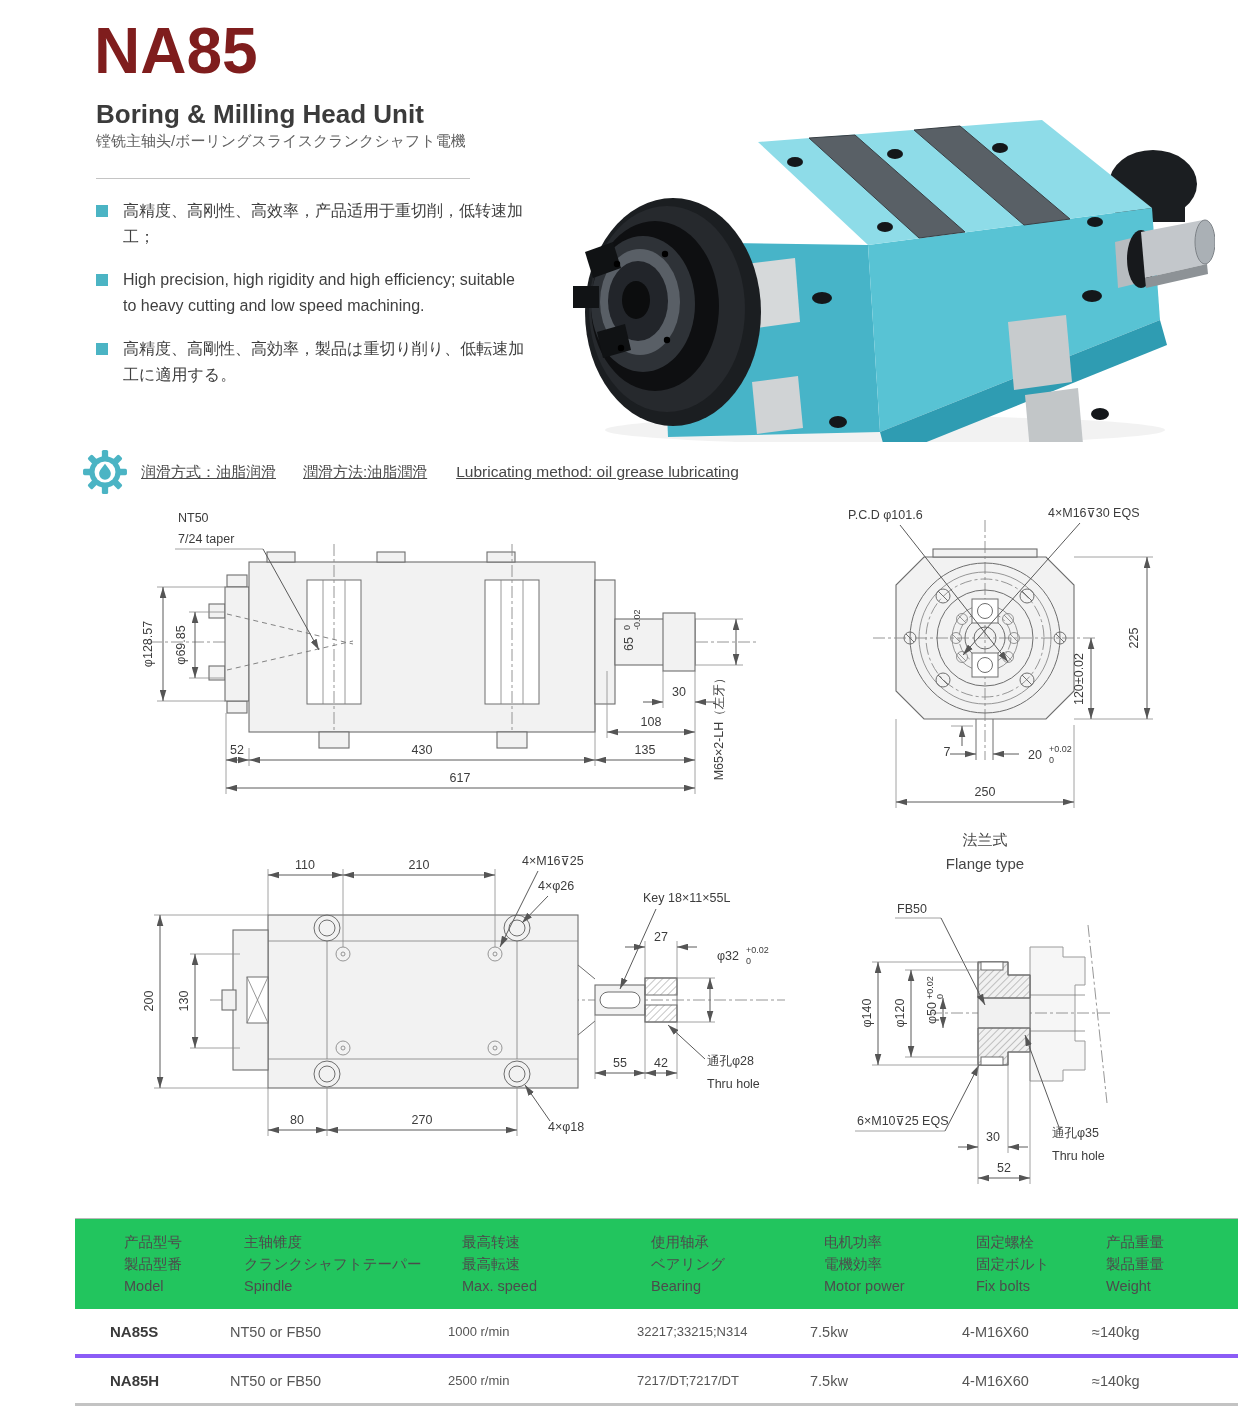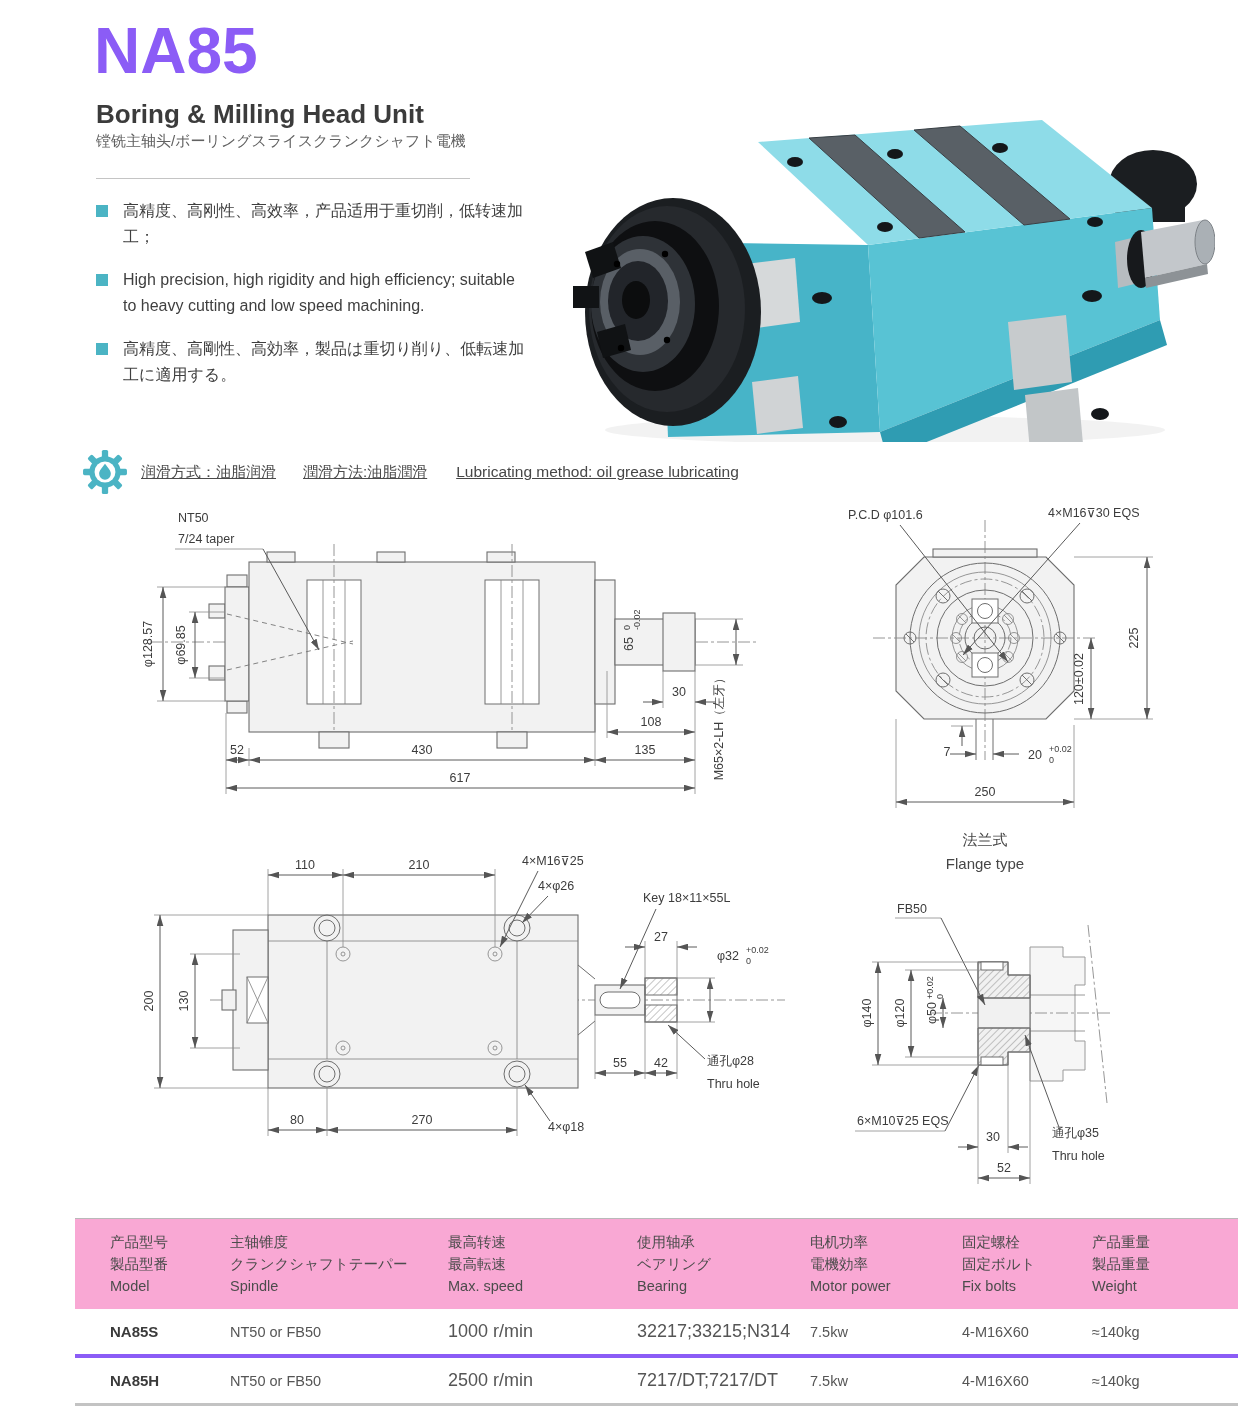--- a/index.html
+++ b/index.html
@@ -1,19 +1,19 @@
 <!DOCTYPE html>
 <html><head>
 <meta charset="utf-8">
 <style>
   html,body{margin:0;padding:0;background:#fff;}
   body{font-family:"Liberation Sans","DejaVu Sans",sans-serif;}
   #page{position:relative;width:1240px;height:1415px;background:#fff;overflow:hidden;}
 
-  .brand{position:absolute;left:94px;top:14px;font-size:64px;font-weight:700;color:#8b5cf6;letter-spacing:0;}
+  .brand{position:absolute;left:94px;top:14px;font-size:64px;font-weight:700;color:#7f1d1d;letter-spacing:0;}
   .sub-en{position:absolute;left:96px;top:99px;font-size:26px;font-weight:700;color:#3b3b3b;}
   .sub-cjk{position:absolute;left:96px;top:132px;font-size:15px;color:#616161;}
   .rule{position:absolute;left:96px;top:178px;width:374px;height:1px;background:#c4c4c4;}
 
   .features{position:absolute;left:96px;top:198px;width:432px;}
   .feature{position:relative;padding-left:27px;margin-bottom:17px;font-size:16px;line-height:26px;color:#3f3f3f;}
   .feature .sq{position:absolute;left:0;top:7px;width:12px;height:12px;background:#4bb4c4;}
 
   .lube{position:absolute;left:82px;top:449px;display:flex;align-items:center;}
   .lube .txt{font-size:15px;color:#4a4a4a;text-decoration:underline;}
@@ -29,27 +29,27 @@
   .outw{fill:#ffffff;stroke:#6e6e6e;stroke-width:1;}
   .ln{stroke:#6e6e6e;stroke-width:1;fill:none;}
   .lnt{stroke:#7e7e7e;stroke-width:.8;fill:none;}
   .dim{stroke:#5a5a5a;stroke-width:1;fill:none;}
   .ext{stroke:#8b8b8b;stroke-width:.8;fill:none;}
   .cl{stroke:#8b8b8b;stroke-width:.9;fill:none;stroke-dasharray:12 3 3 3;}
   .dsh{stroke:#767676;stroke-width:.9;fill:none;stroke-dasharray:5 4;}
 
   .spec{position:absolute;left:75px;top:1218px;width:1163px;}
   .spec .hdr{display:grid;grid-template-columns:120px 218px 189px 173px 152px 130px 1fr;
-    background:#f9a8d4;border-top:1px solid #b9b9b9;padding:12px 0 12px 35px;}
+    background:#22c55e;border-top:1px solid #b9b9b9;padding:12px 0 12px 49px;}
   .spec .hdr .hc div{font-size:14.5px;color:#4c4c4c;line-height:22px;}
   .spec .row{display:grid;grid-template-columns:120px 218px 189px 173px 152px 130px 1fr;
     padding:0 0 0 35px;height:45px;align-items:center;border-bottom:4px solid #8b5cf6;}
   .spec .row .cell{font-size:14.5px;color:#555;}
   .spec .row .model{font-weight:700;color:#3a3a3a;font-size:15px;}
-  .spec .row .small{font-size:18px;}
+  .spec .row .small{font-size:13px;}
   .spec .row:last-child{border-bottom:3px solid #c3c3c3;}
 </style>
 </head>
 <body>
 
 <svg width="0" height="0" style="position:absolute">
   <defs>
     <marker id="arw" viewBox="0 0 10 6" markerWidth="11" markerHeight="7" refX="10" refY="3" orient="auto-start-reverse">
       <path d="M0,0 L10,3 L0,6 z" fill="#555"></path>
     </marker>

